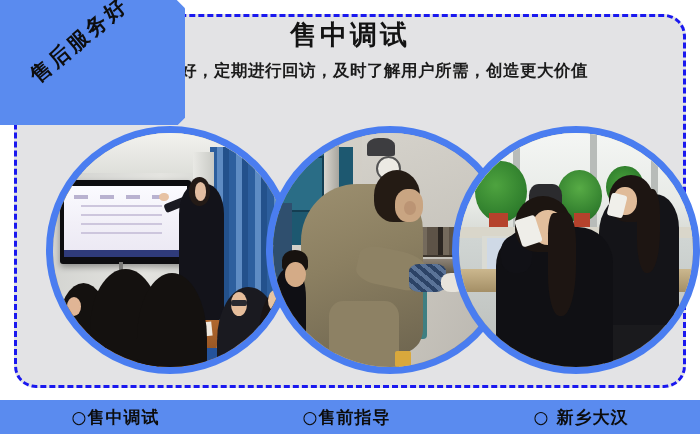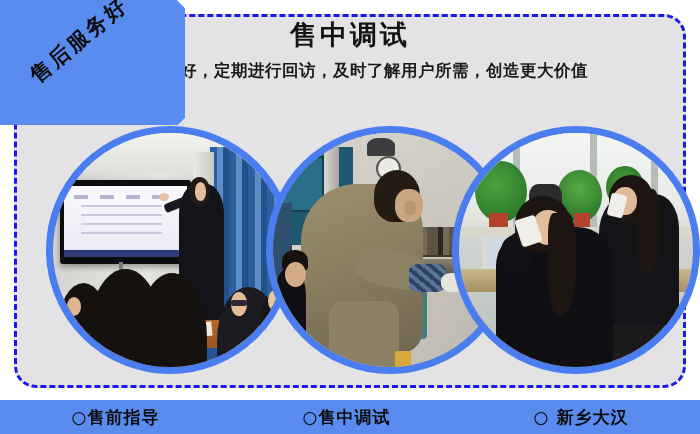--- a/index.html
+++ b/index.html
@@ -326,23 +326,23 @@
 
   </div>
 
   <div class="ribbon">
     <div class="ribbon-bg"></div>
     <div class="ribbon-text">售后服务好</div>
   </div>
 
   <div class="bottombar">
     <div class="bitem">
+      <span>○</span><span>售中调试</span>
+    </div>
+    <div class="bitem">
       <span>○</span><span>售前指导</span>
-    </div>
-    <div class="bitem">
-      <span>○</span><span>售中调试</span>
     </div>
     <div class="bitem">
       <span>○</span>&nbsp;<span>新乡大汉</span>
     </div>
   </div>
 
 </div>
 
 </body></html>

